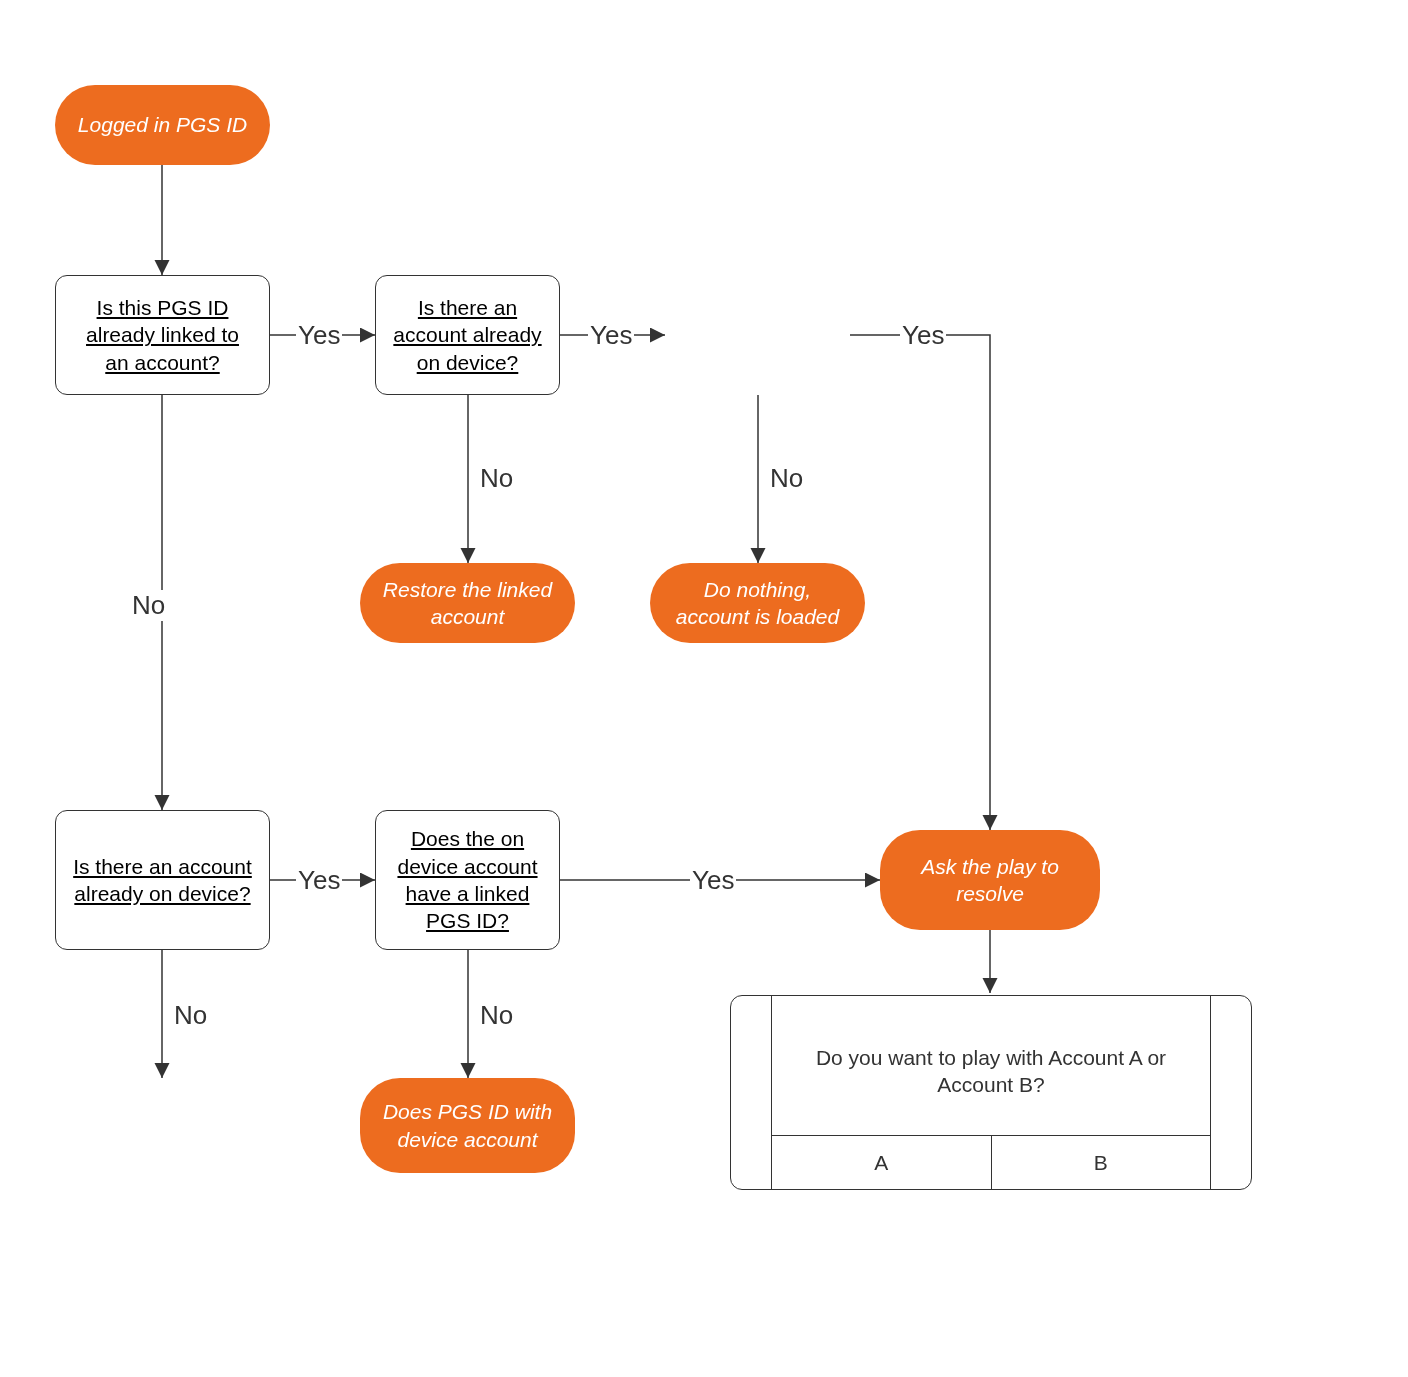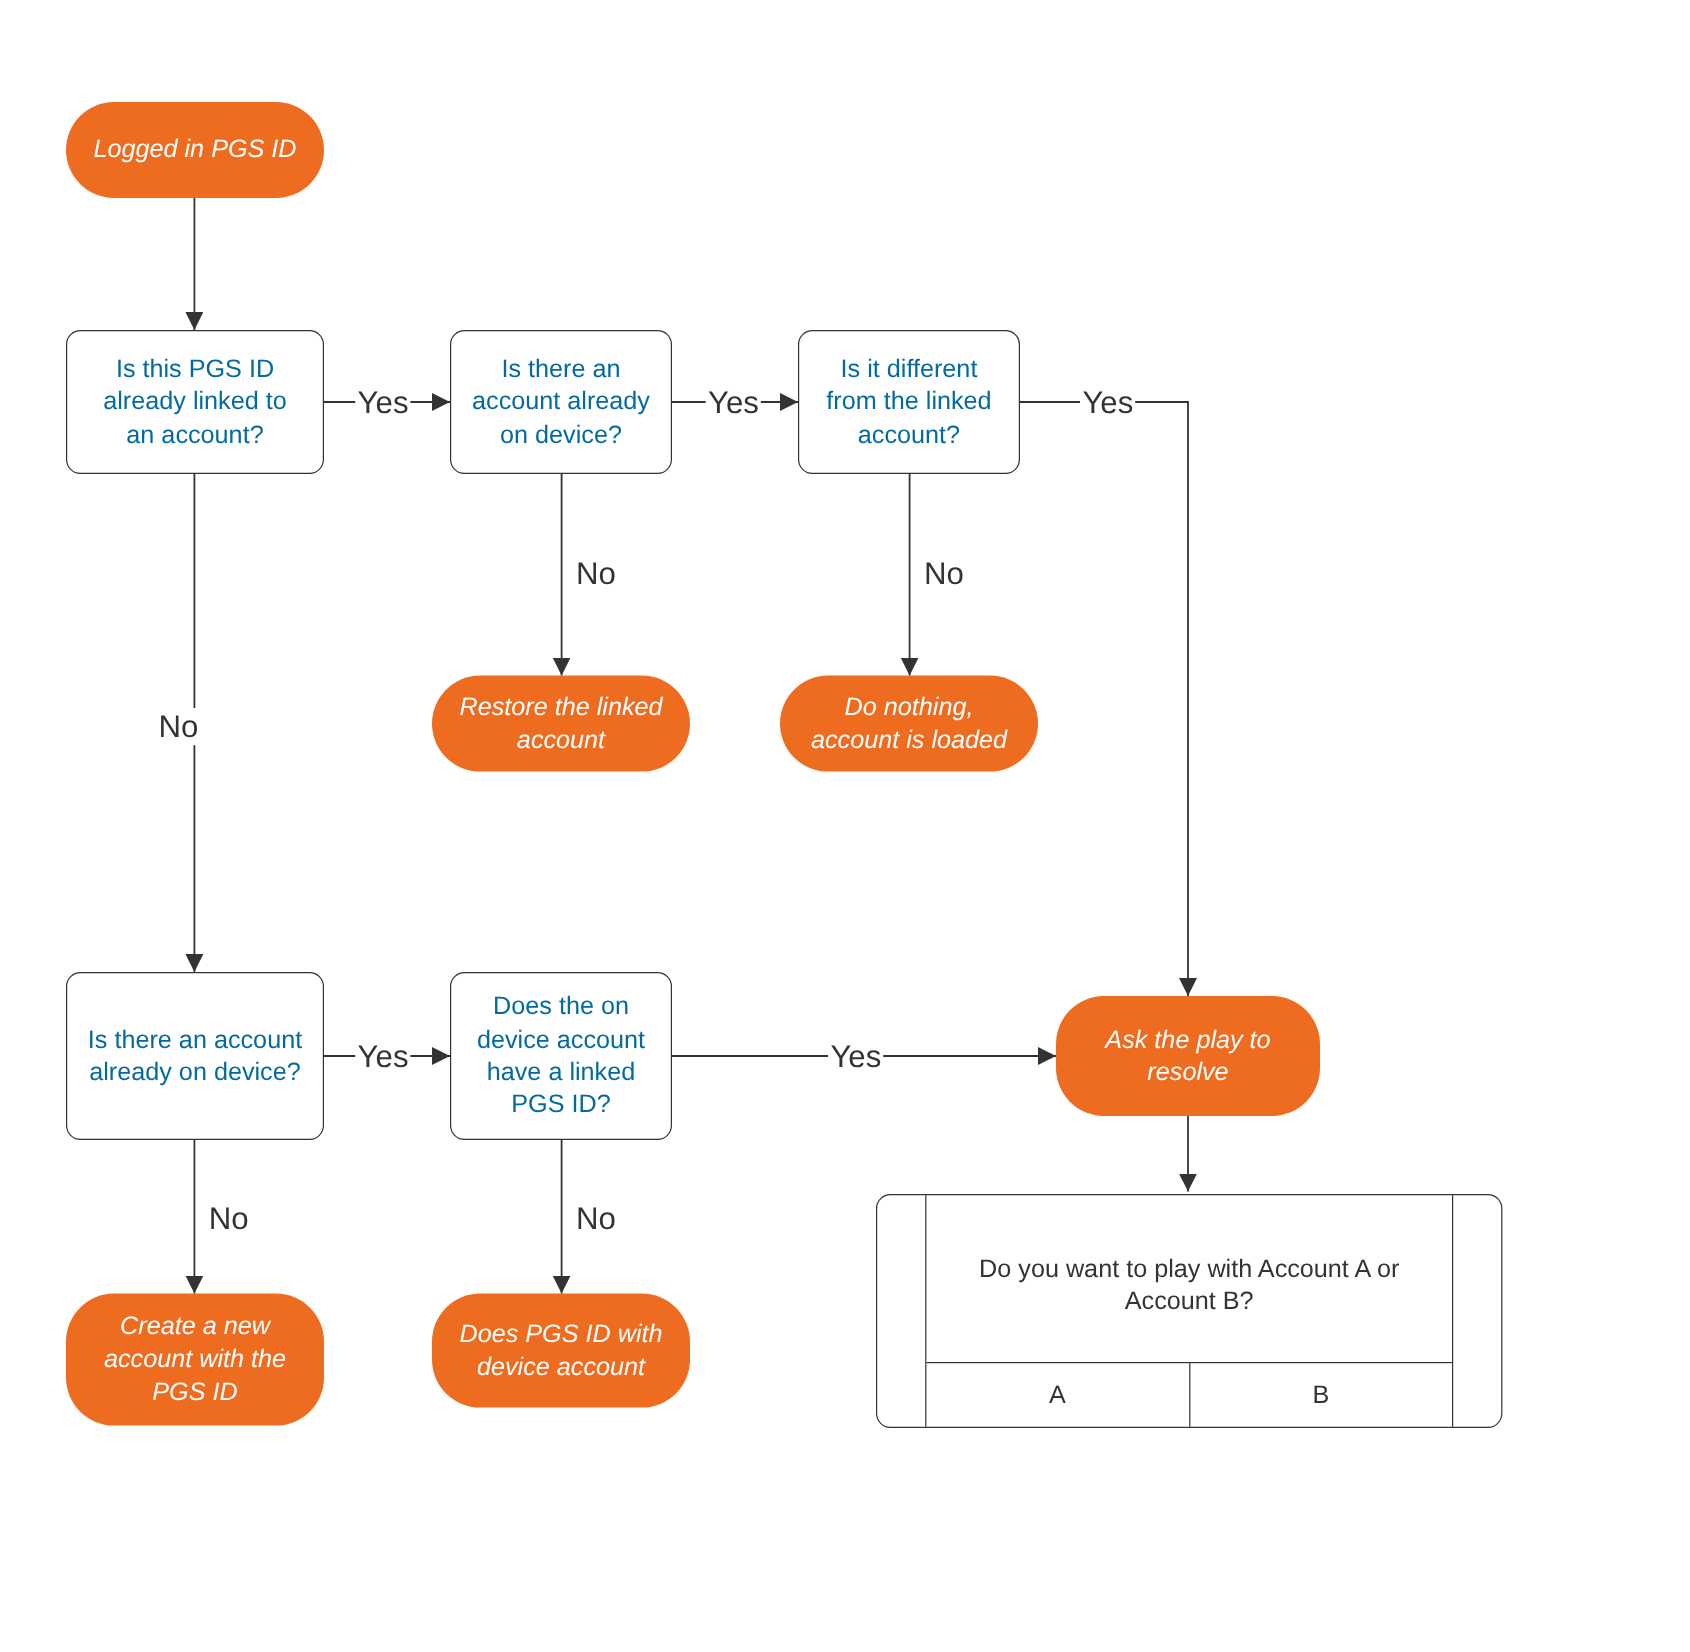--- a/index.html
+++ b/index.html
@@ -28,23 +28,24 @@
     padding: 10px 16px;
   }
   .terminal {
     background: #ed6c1f;
     color: #ffffff;
     border-radius: 40px;
     font-style: italic;
   }
   .decision {
     background: #ffffff;
-    color: #0369a1;
+    color: #000000;
     border: 1.5px solid #333333;
     border-radius: 12px;
+    text-decoration: underline;
   }
   .resolve-box {
     position: absolute;
     background: #ffffff;
     border: 1.5px solid #333333;
     border-radius: 12px;
   }
   .resolve-inner {
     position: absolute;
     border-left: 1.5px solid #333333;
@@ -134,23 +135,20 @@
   </div>
 
   <div class="node decision" style="left:55px;top:275px;width:215px;height:120px;">
     <span>Is this PGS ID already linked to an account?</span>
   </div>
 
   <div class="node decision" style="left:375px;top:275px;width:185px;height:120px;">
     <span>Is there an account already on device?</span>
   </div>
 
-  <div class="node decision" style="left:665px;top:275px;width:185px;height:120px;">
-    <span>Is it different from the linked account?</span>
-  </div>
 
   <div class="node terminal" style="left:360px;top:563px;width:215px;height:80px;">
     <span>Restore the linked account</span>
   </div>
 
   <div class="node terminal" style="left:650px;top:563px;width:215px;height:80px;">
     <span>Do nothing, account is loaded</span>
   </div>
 
   <div class="node decision" style="left:55px;top:810px;width:215px;height:140px;">
@@ -158,23 +156,20 @@
   </div>
 
   <div class="node decision" style="left:375px;top:810px;width:185px;height:140px;">
     <span>Does the on device account have a linked PGS ID?</span>
   </div>
 
   <div class="node terminal" style="left:880px;top:830px;width:220px;height:100px;">
     <span>Ask the play to resolve</span>
   </div>
 
-  <div class="node terminal" style="left:55px;top:1078px;width:215px;height:110px;">
-    <span>Create a new account with the PGS  ID</span>
-  </div>
 
   <div class="node terminal" style="left:360px;top:1078px;width:215px;height:95px;">
     <span>Does PGS ID with device account</span>
   </div>
 
   <div class="resolve-box" style="left:730px;top:995px;width:522px;height:195px;">
     <div class="resolve-inner" style="left:40px;top:0;right:40px;bottom:0;">
       <div class="resolve-text" style="top:48px;">
         <span style="display:inline-block;max-width:360px;">Do you want to play with Account A or Account B?</span>
       </div>

